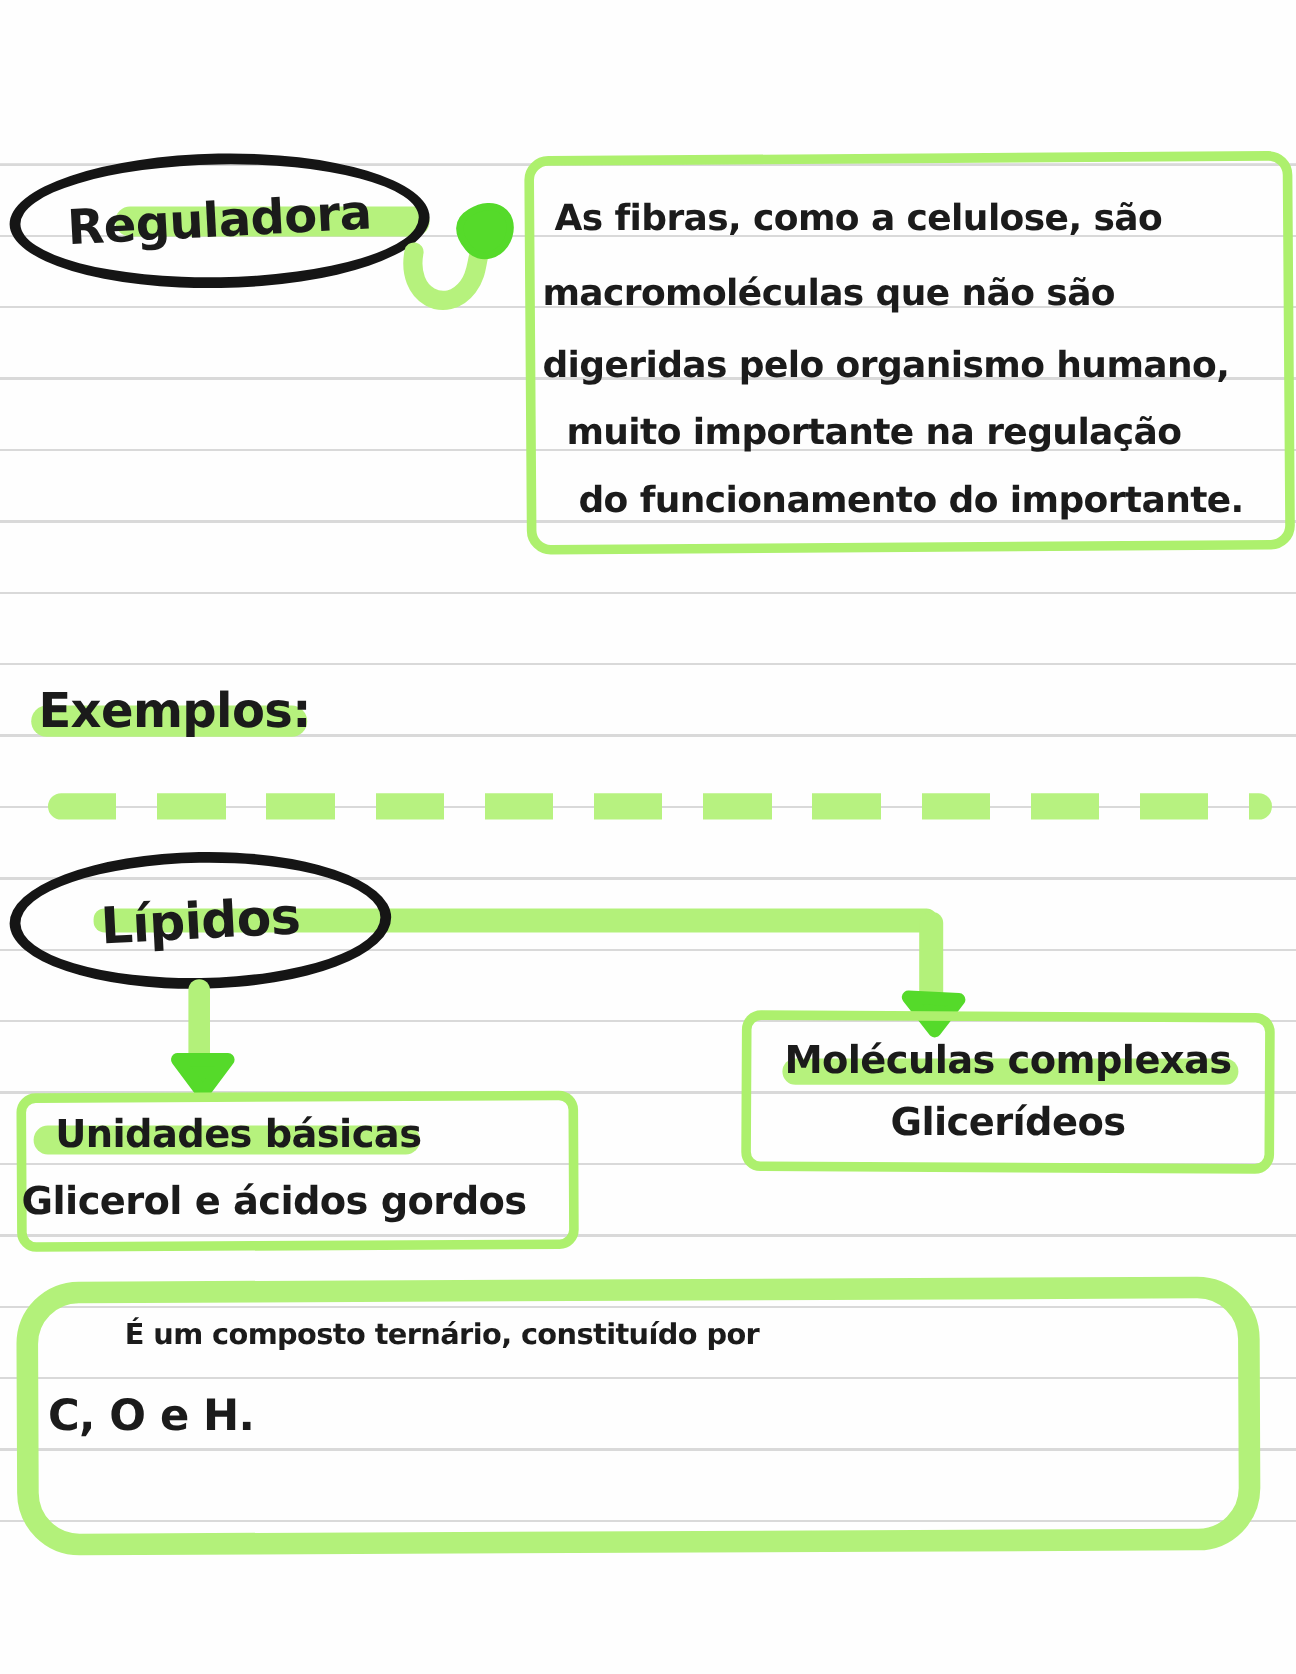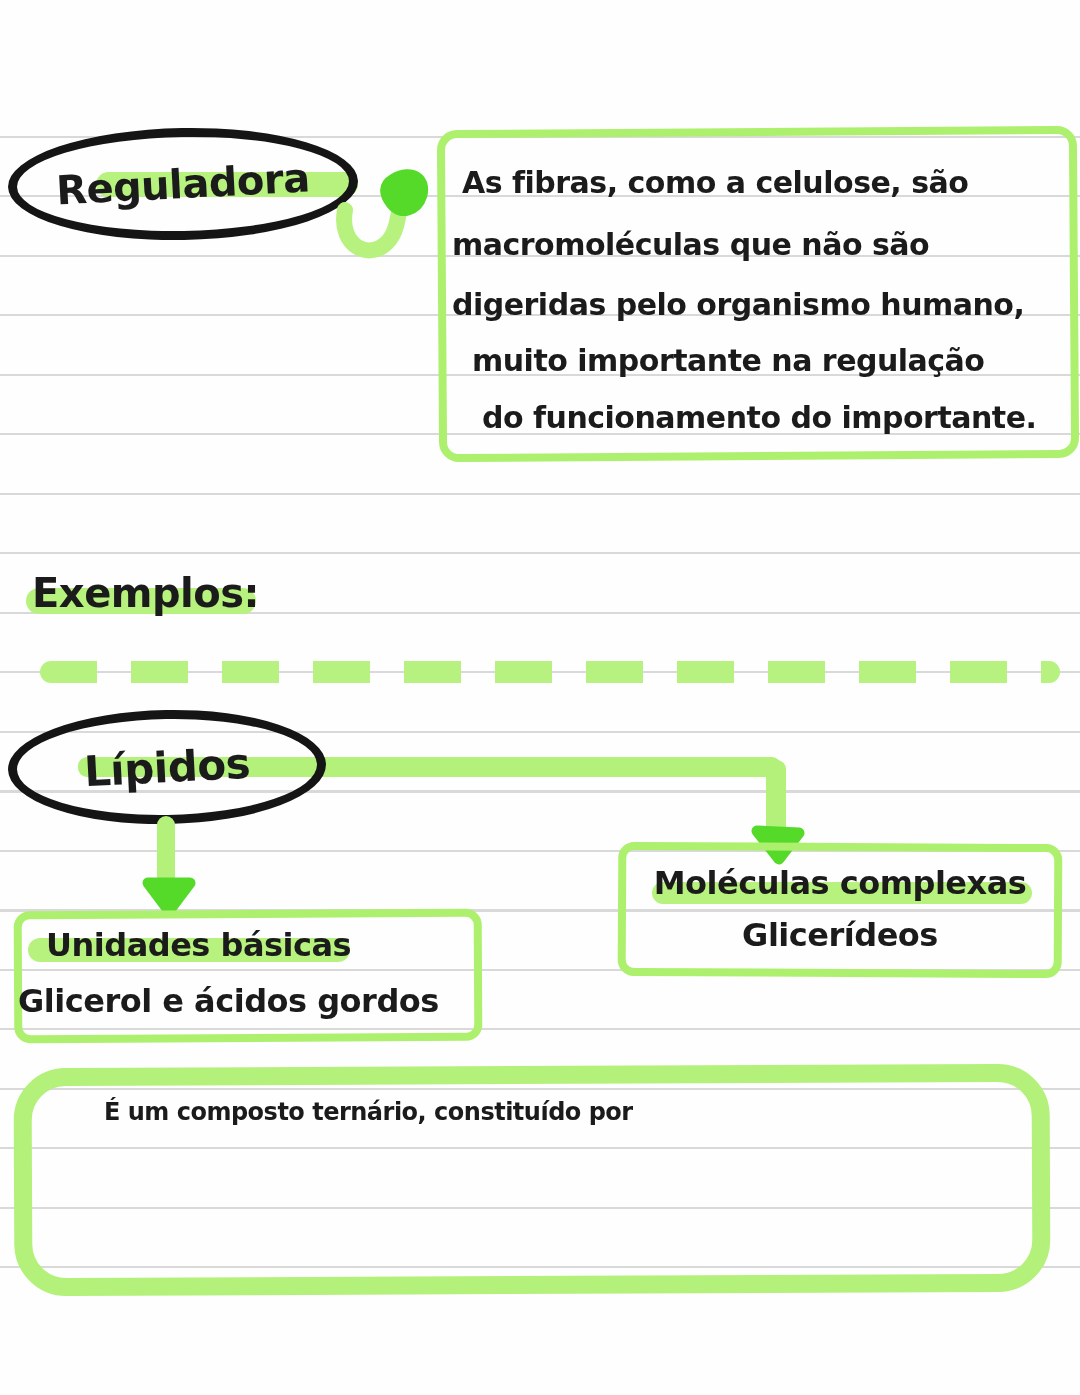--- a/index.html
+++ b/index.html
@@ -86,13 +86,14 @@
   <span class="ink" style="left:46px;top:926px;font-size:32px;">Unidades básicas</span>
 
   <div class="gbox" style="left:618px;top:843px;width:428px;height:118px;transform:rotate(0.3deg);"></div>
   <div class="hl" style="left:652px;top:882px;width:380px;height:22px;"></div>
   <span class="ink centered" style="left:630px;right:auto;width:420px;top:864px;font-size:32px;text-align:center;">Moléculas complexas</span>
   <span class="ink centered" style="left:630px;right:auto;width:420px;top:916px;font-size:32px;text-align:center;">Glicerídeos</span>
 
   <div style="position:absolute;left:14px;top:1066px;width:1000px;height:192px;
               border:18px solid #b3f17a;border-radius:52px;transform:rotate(-0.25deg);"></div>
   <span class="ink" style="left:58px;top:1098px;font-size:24px;margin-left:46px;">É um composto ternário, constituído por</span>
+  <span class="ink" style="left:40px;top:1160px;font-size:36px;">C, O e H.</span>
 </div>
 
 </body></html>

